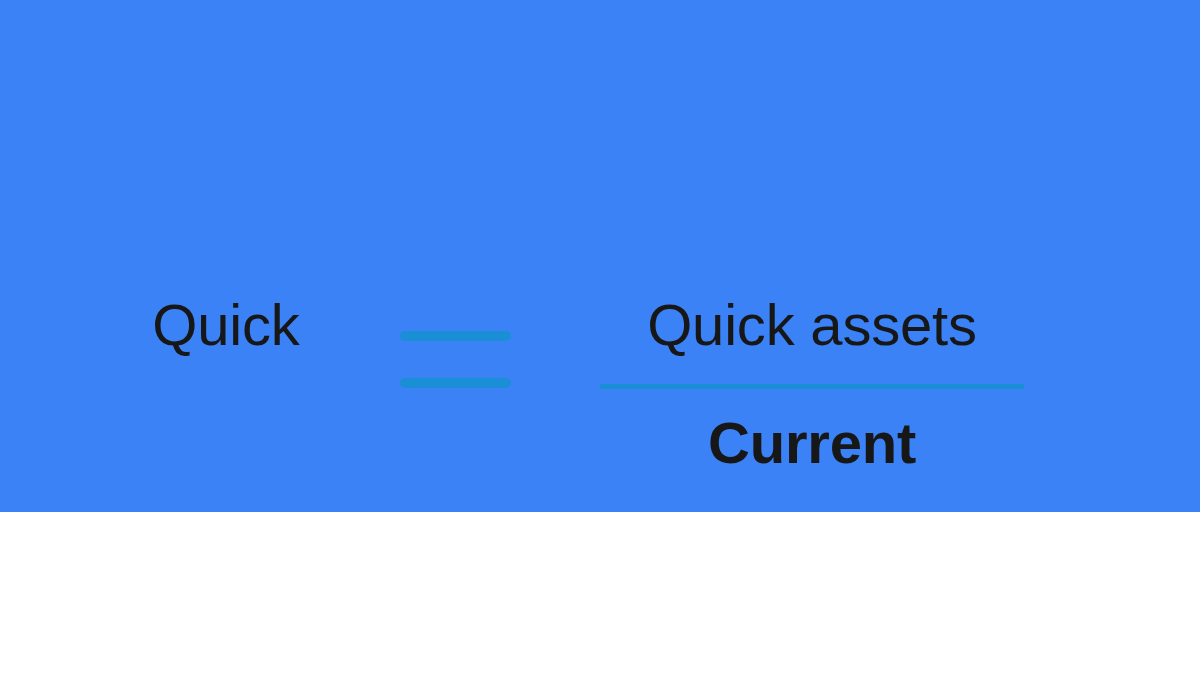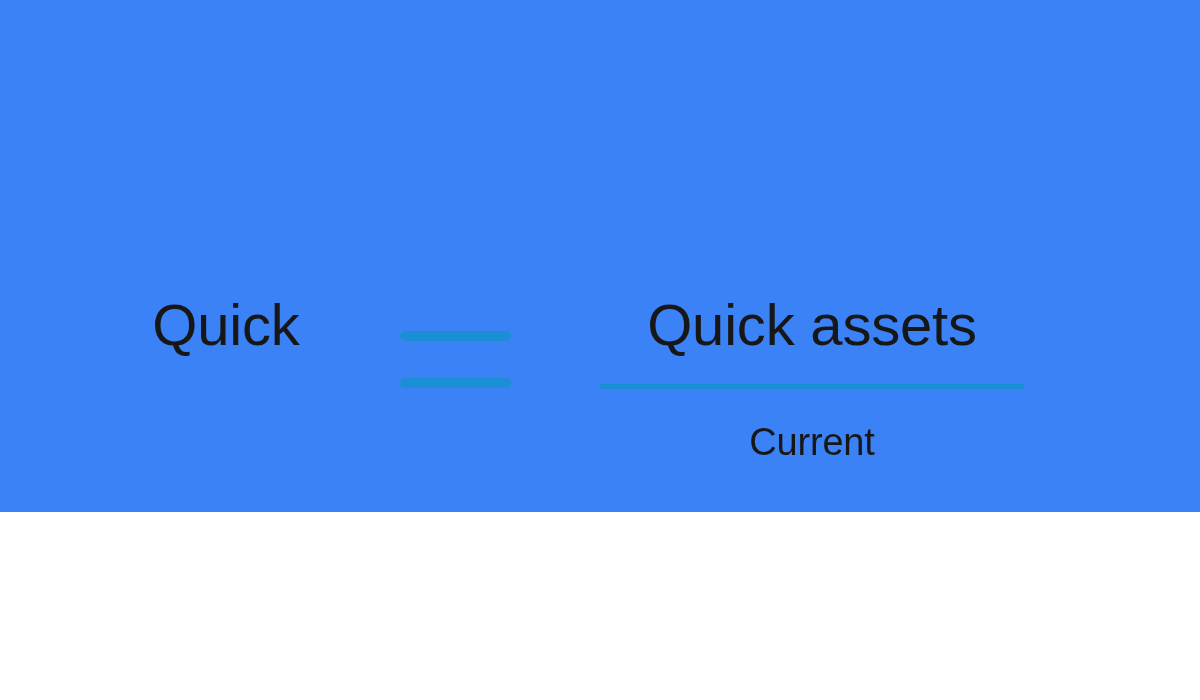--- a/index.html
+++ b/index.html
@@ -79,23 +79,23 @@
   .fraction-bar {
     width: 424px;
     height: 5px;
     background: #1b8fd6;
     margin-top: 24px;
     margin-bottom: 17px;
   }
   .fraction-denominator {
     text-align: center;
     color: #171717;
-    font-size: 38px;
+    font-size: 58px;
     line-height: 73px;
-    font-weight: 400;
+    font-weight: 700;
     letter-spacing: -0.2px;
     white-space: nowrap;
   }
   .denominator-line {
     display: block;
   }
 </style>
 </head>
 <body>
 

